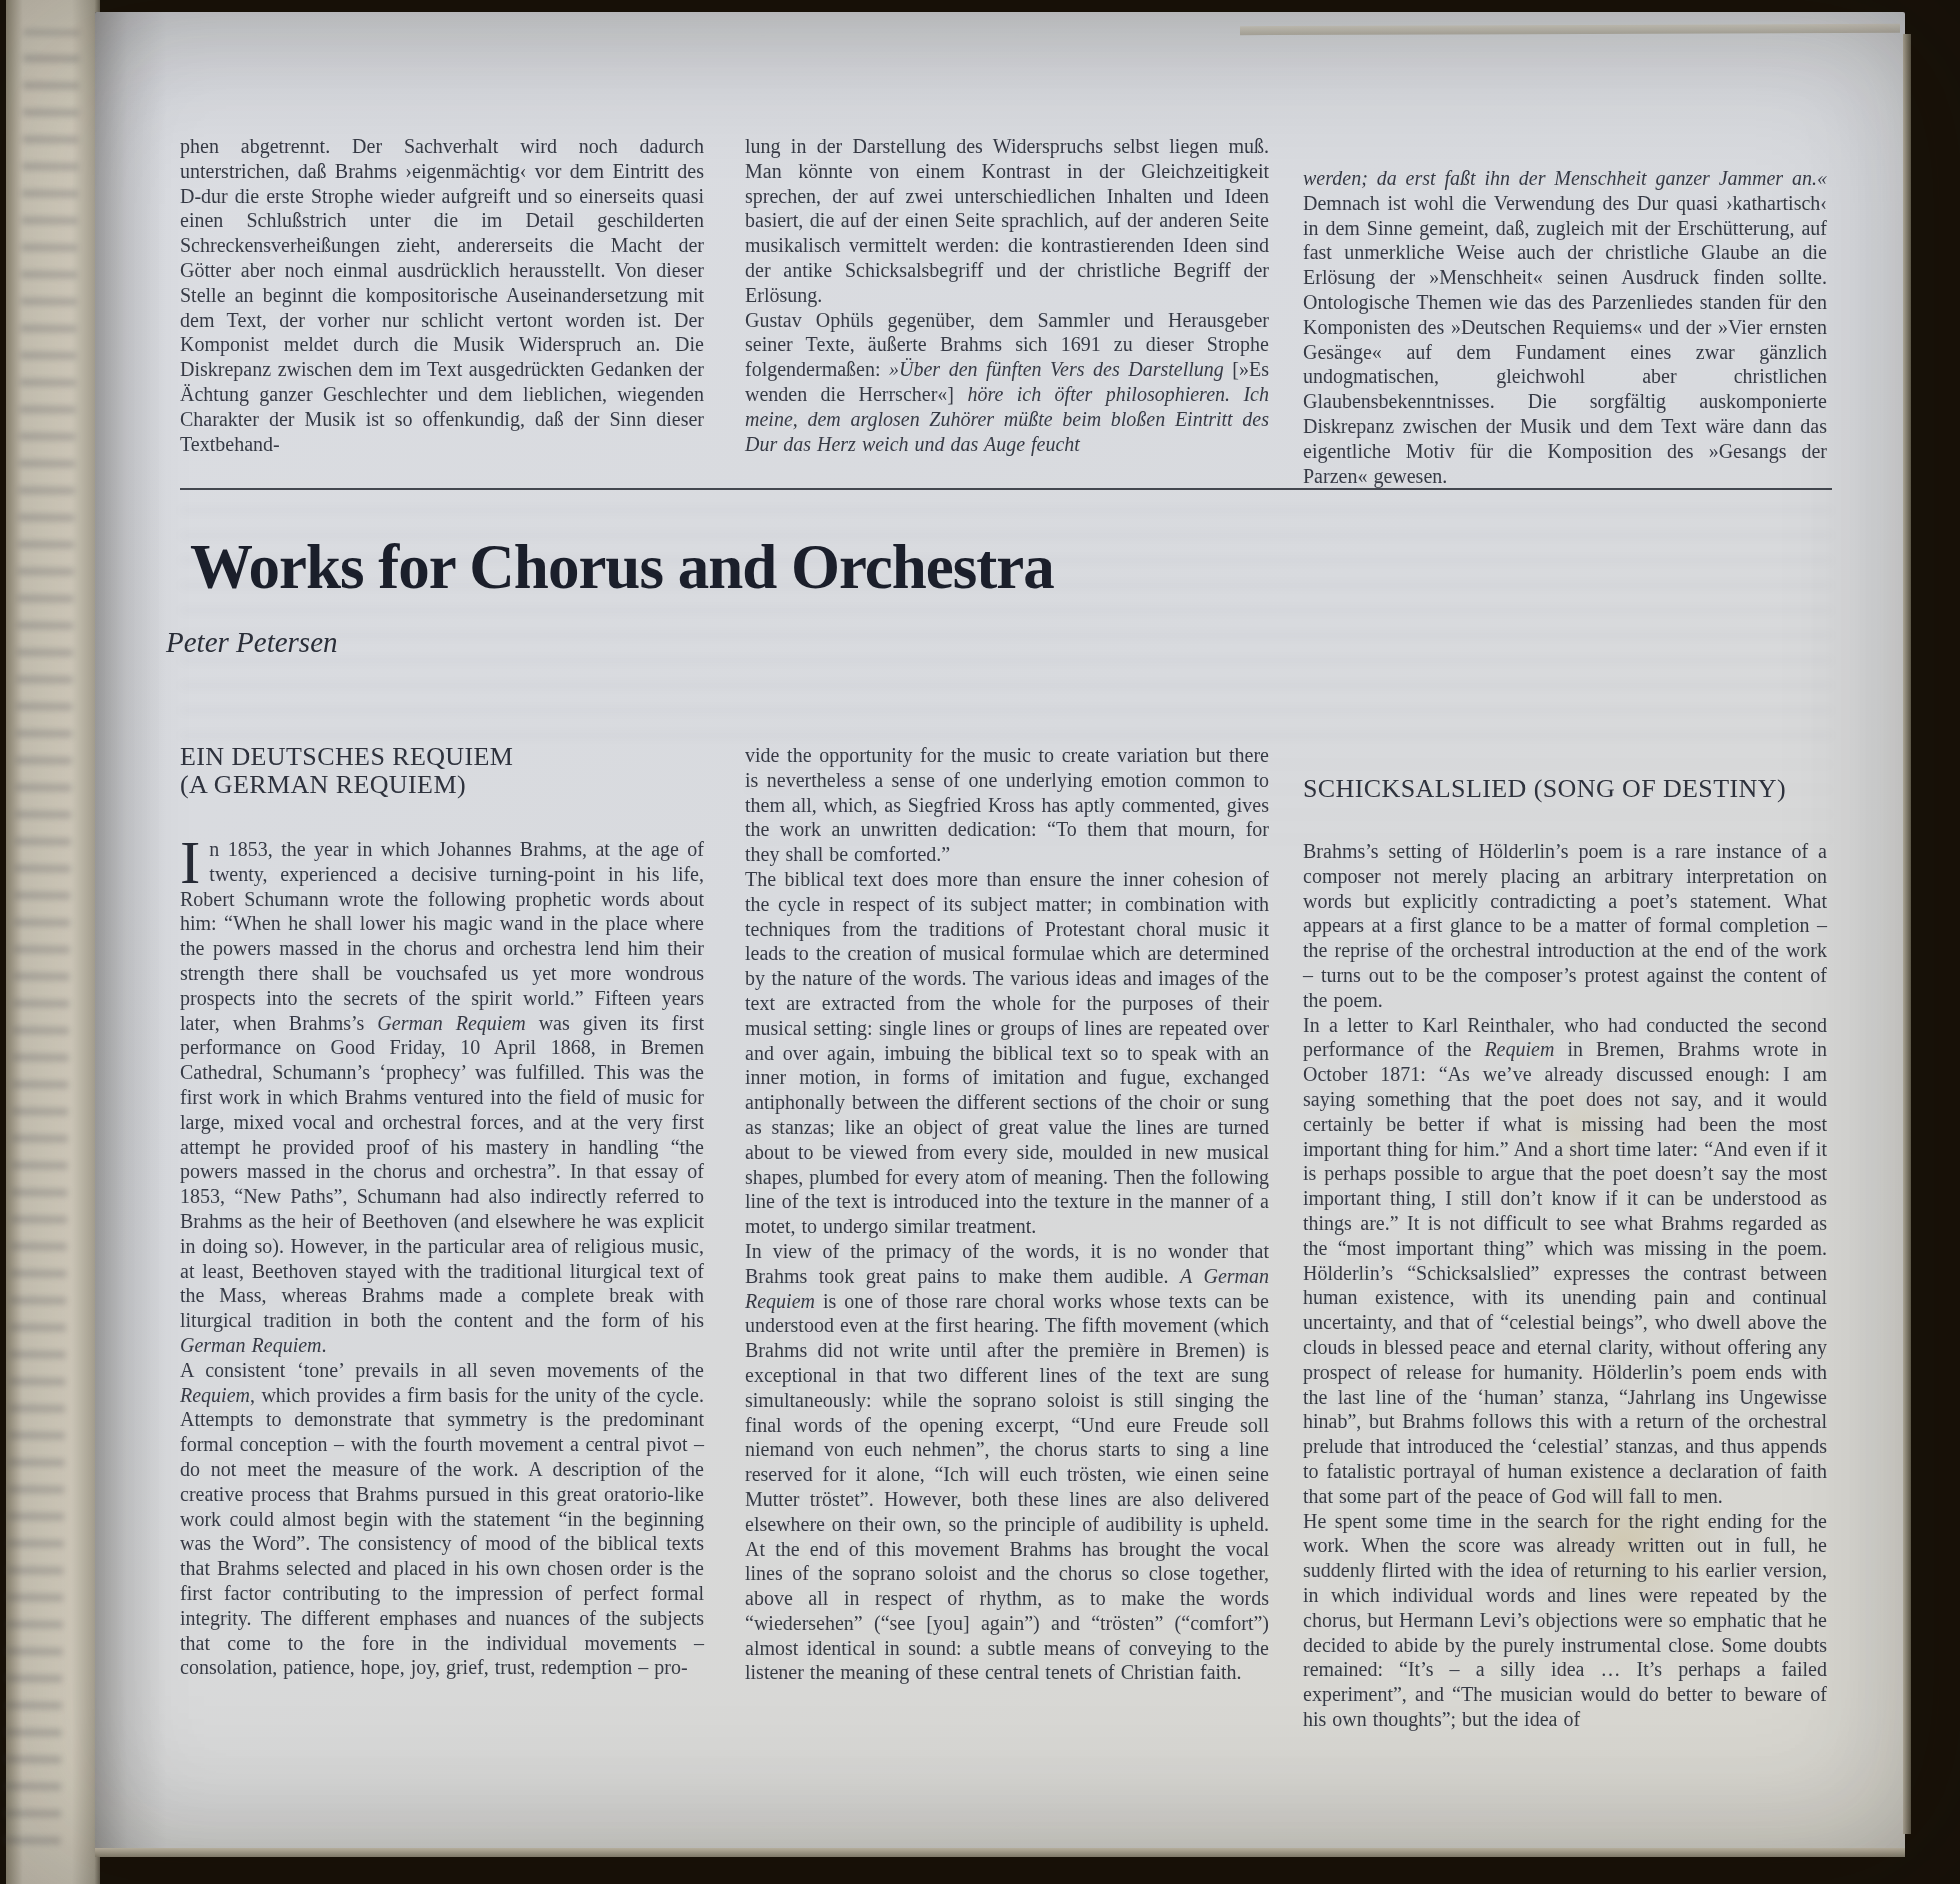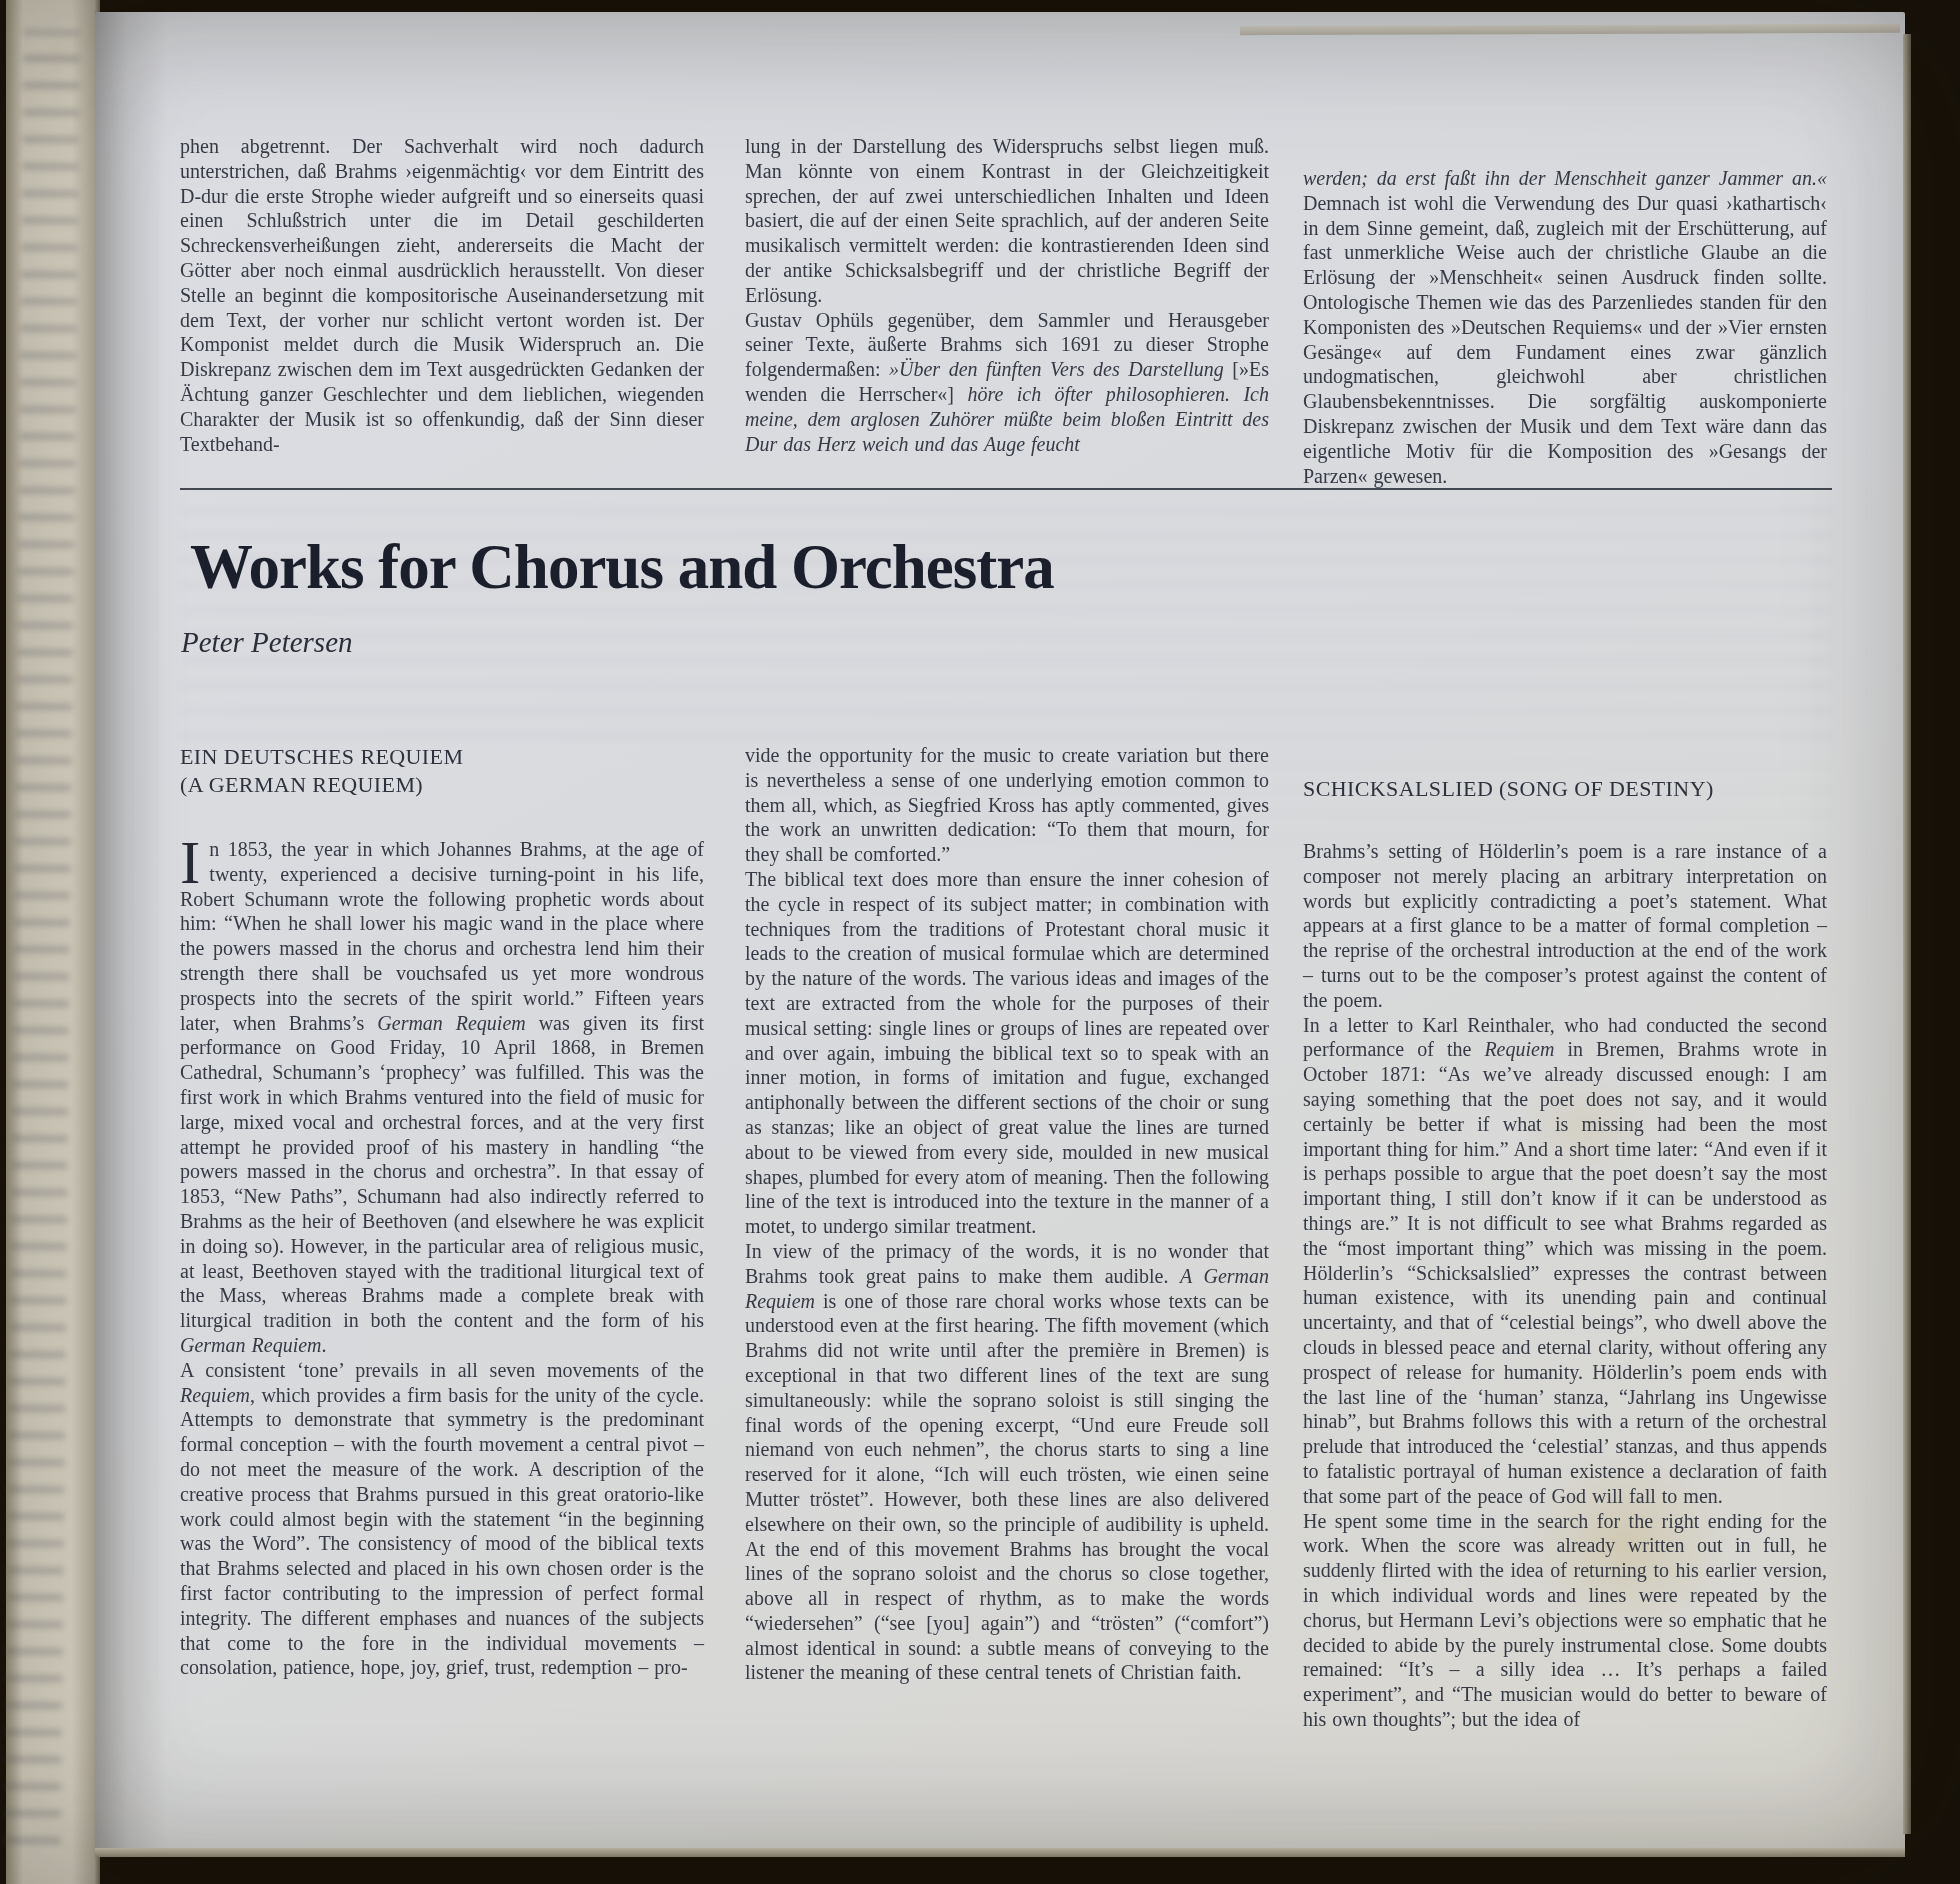--- a/index.html
+++ b/index.html
@@ -47,25 +47,25 @@
   .page em{font-style:italic;}
   .tcol{position:absolute;top:122px;width:524px;}
   .mcol{position:absolute;top:731px;width:524px;}
   .c1{left:85px;} .c2{left:650px;} .c3{left:1208px;margin-top:32px;}
   .rule{position:absolute;left:85px;top:476px;width:1652px;height:2px;background:#43474f;}
   .title{
     position:absolute;left:82px;top:506px;margin:13px;
     font-size:63px;font-weight:700;letter-spacing:-1px;color:#1b1f2b;white-space:nowrap;
   }
   .author{
-    position:absolute;left:86px;top:614px;
+    position:absolute;left:71px;top:614px;
     font-style:italic;font-size:29px;color:#2a2e38;
   }
   .colhead{
-    font-size:22px;letter-spacing:.4px;color:#2e323d;line-height:28px;
+    font-size:26px;letter-spacing:.4px;color:#2e323d;line-height:28px;
   }
   .colhead span{display:block;}
   .body-after-head2{margin-top:38px;}
   .body-after-head1{margin-top:36px;}
   .dropcap{
     float:left;font-size:61px;line-height:46px;padding:3px 9px 0 0;color:#262a35;
   }
   
   .ghost{
     position:absolute;left:85px;top:492px;width:1652px;height:234px;

